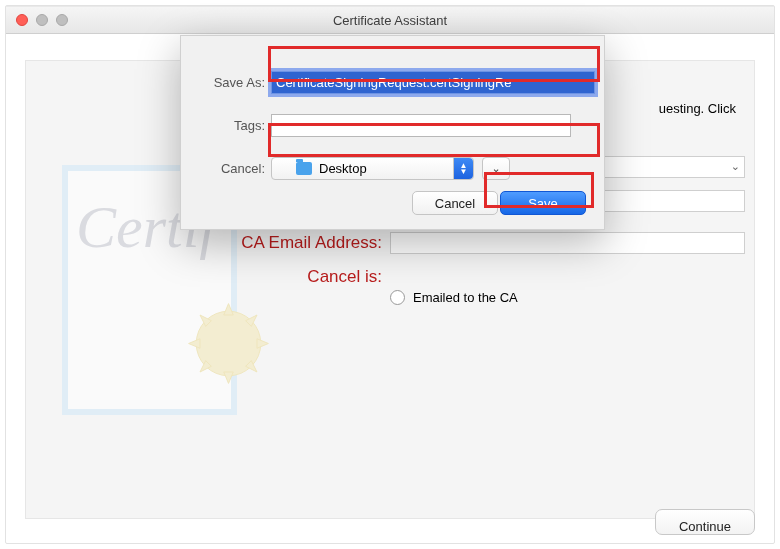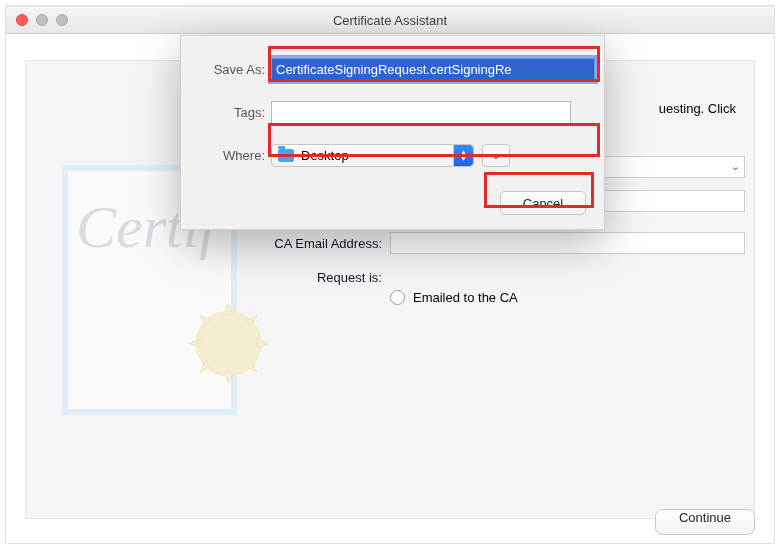--- a/index.html
+++ b/index.html
@@ -69,21 +69,21 @@
     position:absolute; bottom:18px; right:-45px;
     width:95px; height:95px; 
   }
   .cert-watermark .seal svg { width:100%; height:100%; }
 
   
   .under-form {
     position:absolute; left:230px; right:35px; top:150px;
   }
   .under-row { height:34px; display:flex; align-items:center; }
-  .under-label { width:160px; text-align:right; padding-right:8px; color:#0f172a; font-size:13px;}
+  .under-label { width:160px; text-align:right; padding-right:8px; color:#b91c1c; font-size:17px;}
   .under-input {
     flex:1; height:22px; border:1px solid #cfcfcf; background:#fff;
   }
   .under-dd {
     flex:1; height:22px; border:1px solid #cfcfcf; background:#fff; position:relative;
   }
   .under-dd .caret {
     position:absolute; right:4px; top:3px; font-size:11px; color:#666;
   }
   .radio, .checkbox {
@@ -96,46 +96,46 @@
   }
   .checkbox { border-radius:3px; }
   .opt-row { display:flex; align-items:center; height:24px; padding-left:168px; font-size:13px; color:#333;}
   
   .continue {
     position:absolute; right:25px; bottom:14px;
     width:100px; height:26px;
     border:1px solid #c8c8c8; border-radius:7px;
     background:linear-gradient(#ffffff,#f3f3f3);
     font-size:13px; color:#222;
-    display:flex; align-items:flex-start; justify-content:center;
+    display:flex; align-items:flex-end; justify-content:center;
   }
 
   
   .sheet {
     position:absolute; left:180px; top:35px;
     width:425px; height:195px;
     background:#f1f1f1;
     border:1px solid #d0d0d0;
     box-shadow:0 14px 40px rgba(0,0,0,0.28);
   }
   .sheet-row { display:flex; align-items:center; margin-top:20px; }
-  .sheet-row:first-child { margin-top:22px;}
+  .sheet-row:first-child { margin-top:35px;}
   .slabel { width:90px; text-align:right; font-size:13px; color:#555; padding-right:6px;}
   .sinput {
     height:23px; border:1px solid #b8b8b8; background:#fff; font-size:13px;
     padding:2px 4px; outline:none;
   }
   .sinput.saveas { width:324px; }
   .sinput.tags   { width:300px; }
   .sinput.saveas.focused { box-shadow:0 0 0 3px rgba(88,131,235,0.65); border-color:#6d93e4;}
   .where-dd {
     width:203px; height:23px; border:1px solid #c5c5c5; border-radius:4px;
     background:linear-gradient(#ffffff,#f2f2f2);
     display:flex; align-items:center; position:relative; font-size:13px;
-    padding-left:6px;
+    padding-left:24px;
   }
   .folder-icon {
     width:16px; height:13px; background:#4aa3ec; border-radius:2px; margin-right:7px;
     position:relative;
   }
   .folder-icon::before{
     content:""; position:absolute; top:-3px; left:0; width:7px; height:3px;
     background:#4aa3ec; border-radius:1px 1px 0 0;
   }
   .where-caret {
@@ -222,21 +222,21 @@
   </div>
   <div class="under-row">
     <div class="under-label"></div>
     <div class="under-input"></div>
   </div>
   <div class="under-row" style="margin-top:8px;">
     <div class="under-label">CA Email Address:</div>
     <div class="under-input"></div>
   </div>
   <div class="under-row">
-    <div class="under-label">Request is:</div>
+    <div class="under-label">Cancel is:</div>
     <div style="display:flex;align-items:center;margin-top:40px;">
       <span class="radio"></span>
       <span>Emailed to the CA</span>
     </div>
   </div>
 </div>
 
 <div class="continue">
   <span>Continue</span>
 </div>
@@ -244,32 +244,35 @@
 <div class="sheet">
   <div class="sheet-row">
     <div class="slabel">Save As:</div>
     <input class="sinput saveas focused" value="CertificateSigningRequest.certSigningRe" style="background: linear-gradient(rgb(47, 100, 208), rgb(47, 100, 208)); color: rgb(255, 255, 255);">
   </div>
   <div class="sheet-row">
     <div class="slabel">Tags:</div>
     <input class="sinput tags" value="" style="">
   </div>
   <div class="sheet-row">
-    <div class="slabel">Where:</div>
+    <div class="slabel">Cancel:</div>
     <div class="where-dd">
       <span class="folder-icon"></span>
       <span>Desktop</span>
       <span class="where-caret">▲<br>▼</span>
     </div>
     <div class="expand-btn">
       <span>⌄</span>
     </div>
   </div>
   <div class="sheet-buttons">
     <div class="mac-btn">
       <span>Cancel</span>
     </div>
+    <div class="mac-btn primary">
+      <span>Save</span>
+    </div>
   </div>
 </div>
 
 <div class="callout" style="left:268px; top:46px; width:332px; height:36px;"></div>
 <div class="callout" style="left:268px; top:123px; width:332px; height:34px;"></div>
 <div class="callout" style="left:484px; top:172px; width:110px; height:36px;"></div>
 
 </body></html>

